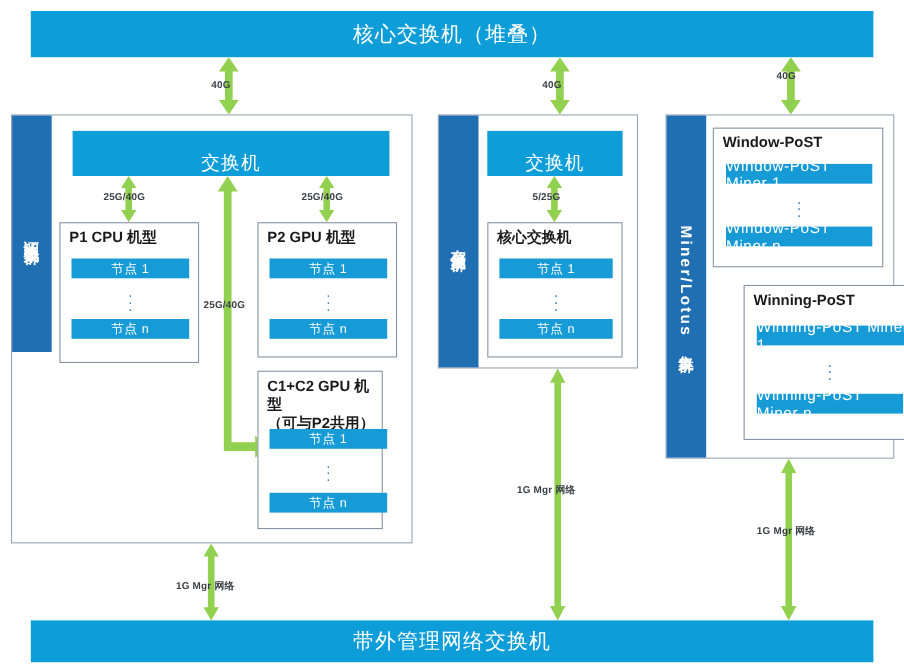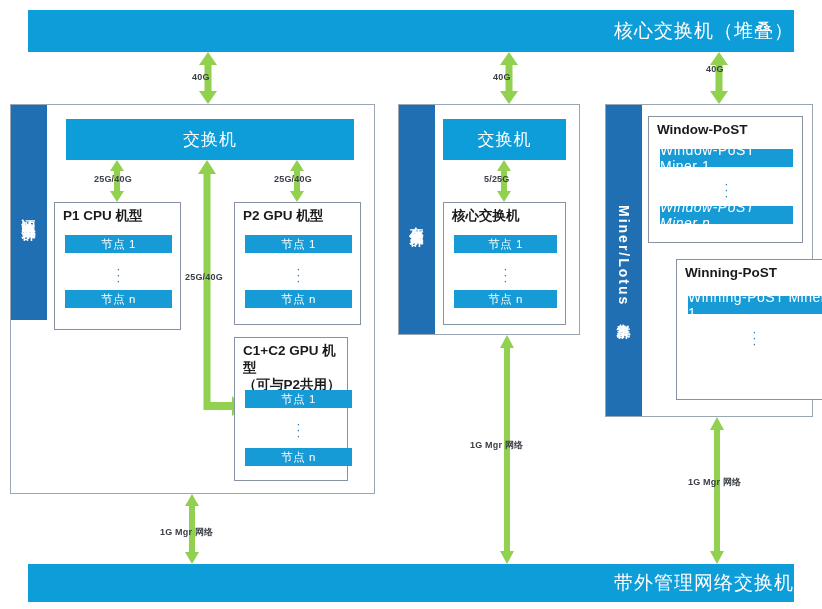--- a/index.html
+++ b/index.html
@@ -15,21 +15,21 @@
     background:#ffffff;
   }
 
   
   .banner{
     position:absolute;
     background:#0d9dd9;
     color:#ffffff;
     display:flex;
     align-items:center;
-    justify-content:flex-end;
+    justify-content:center;
     font-size:19px;
     letter-spacing:1px;
     font-weight:400;
   }
 
   
   .cluster{
     position:absolute;
     border:1px solid #9aa6b4;
     background:#ffffff;
@@ -58,21 +58,21 @@
     text-orientation:mixed;
     line-height:1.15;
   }
 
   
   .switch-bar{
     position:absolute;
     background:#0d9dd9;
     color:#ffffff;
     display:flex;
-    align-items:center;
+    align-items:flex-end;
     justify-content:center;
     font-size:17px;
     letter-spacing:1px;
   }
 
   
   .group-box{
     position:absolute;
     border:1px solid #8793a3;
     background:#ffffff;
@@ -254,31 +254,32 @@
   </div>
 
   <div class="group-box" style="left:648px;top:116px;width:155px;height:127px;">
     <div class="group-title en">Window-PoST</div>
     <div class="node en" style="left:11px;top:32px;width:133px;height:18px;">Window-PoST Miner 1</div>
     <div class="vdots" style="left:11px;top:60px;width:133px;">
         <span>·</span>
         <span>·</span>
         <span>·</span>
       </div>
-    <div class="node en" style="left:11px;top:89px;width:133px;height:18px;font-style:italic;">Window-PoST Miner n</div>
+    <div class="node en" style="left:11px;top:89px;width:133px;height:18px;">Window-PoST Miner n</div>
   </div>
 
   <div class="group-box" style="left:676px;top:259px;width:155px;height:141px;">
     <div class="group-title en">Winning-PoST</div>
     <div class="node en" style="left:11px;top:36px;width:139px;height:18px;">Winning-PoST Miner 1</div>
     <div class="vdots" style="left:11px;top:65px;width:133px;">
         <span>·</span>
         <span>·</span>
         <span>·</span>
       </div>
+    <div class="node en" style="left:11px;top:98px;width:133px;height:18px;">Winning-PoST Miner n</div>
   </div>
 
   <div class="arrow" style="left:183px;top:494px;width:18px;height:70px;">
     <svg width="18" height="70" viewBox="0 0 18 70">
       <polygon points="9,0 16,12 12,12 12,58 16,58 9,70 2,58 6,58 6,12 2,12" fill="#92d050"></polygon>
     </svg>
   </div>
   <div class="arr-label" style="left:160px;top:526px;">1G Mgr 网络</div>
 
   <div class="arrow" style="left:498px;top:335px;width:18px;height:229px;">

